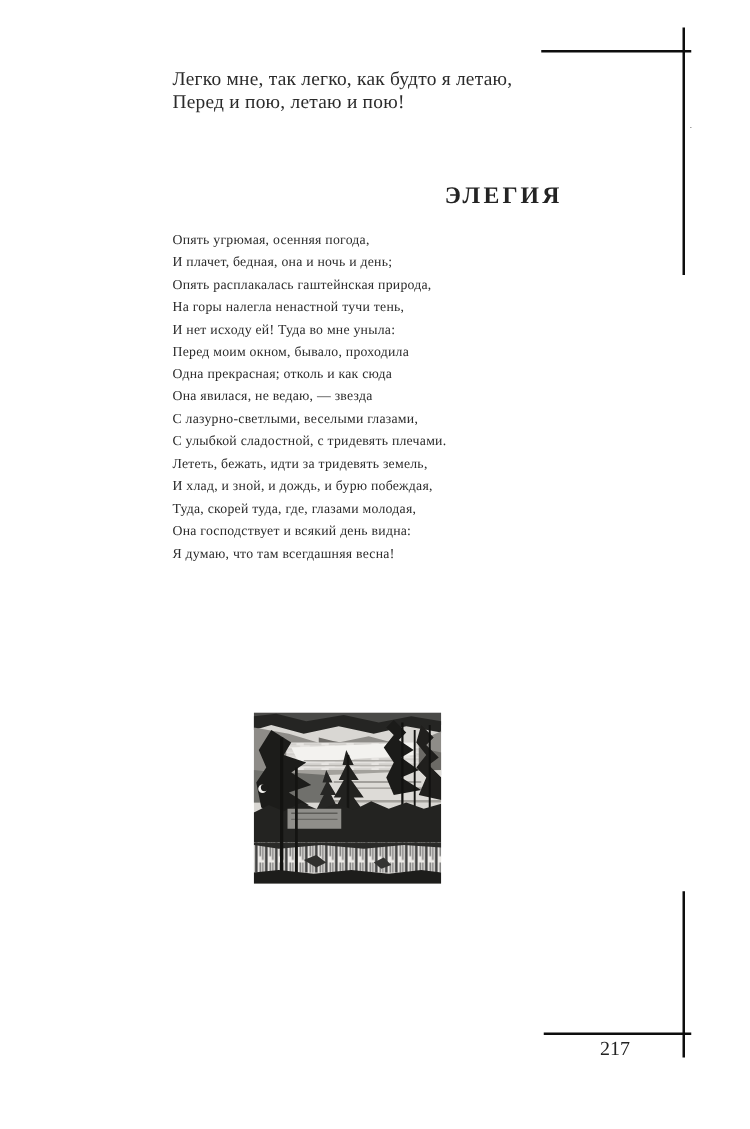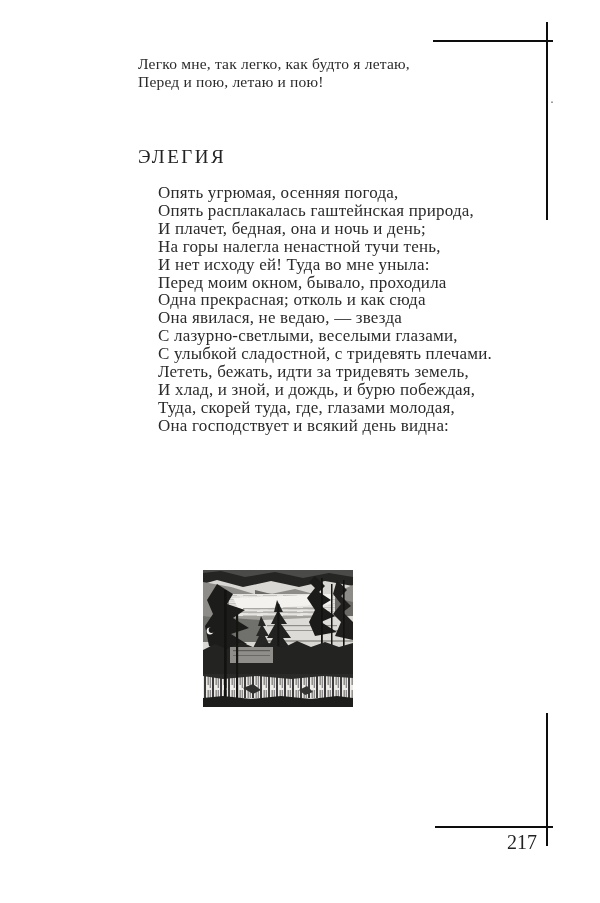--- a/index.html
+++ b/index.html
@@ -44,55 +44,54 @@
     color: #3a3a3a;
     white-space: nowrap;
   }
 
   
   .poem-title {
     position: absolute;
     left: 138px;
     top: 146px;
     width: 312px;
-    text-align: left;
+    text-align: right;
     font-size: 19px;
-    font-weight: normal;
+    font-weight: bold;
     letter-spacing: 2.5px;
     color: #232323;
   }
   .poem-body {
     position: absolute;
     left: 138px;
     top: 184px;
-    font-size: 17px;
+    font-size: 11px;
     line-height: 17.9px;
     letter-spacing: 0.2px;
     white-space: nowrap;
-    margin-left: 20px;
   }
 
   
   .illustration {
     position: absolute;
     left: 203px;
     top: 570px;
     width: 150px;
     height: 137px;
   }
   .illustration svg { display: block; width: 100%; height: 100%; }
 
   
   .page-number {
     position: absolute;
     left: 480px;
     top: 831px;
     width: 57px;
-    text-align: right;
-    font-size: 20px;
+    text-align: left;
+    font-size: 16px;
     color: #222222;
   }
 </style>
 </head>
 <body>
 
 <div class="page">
 
   <div class="epigraph">
     <div>Легко мне, так легко, как будто я летаю,</div>
@@ -103,33 +102,34 @@
   <div class="rule rule-top-v"></div>
   <div class="rule rule-bot-v"></div>
   <div class="rule rule-bot-h"></div>
 
   <div class="section-label">Стихотворения</div>
 
   <div class="poem-title">ЭЛЕГИЯ</div>
 
   <div class="poem-body">
     <div>Опять угрюмая, осенняя погода,</div>
+    <div>И плачет, бедная, она и ночь и день;</div>
     <div>Опять расплакалась гаштейнская природа,</div>
-    <div>И плачет, бедная, она и ночь и день;</div>
     <div>На горы налегла ненастной тучи тень,</div>
     <div>И нет исходу ей! Туда во мне уныла:</div>
     <div>Перед моим окном, бывало, проходила</div>
     <div>Одна прекрасная; отколь и как сюда</div>
     <div>Она явилася, не ведаю, — звезда</div>
     <div>С лазурно-светлыми, веселыми глазами,</div>
     <div>С улыбкой сладостной, с тридевять плечами.</div>
     <div>Лететь, бежать, идти за тридевять земель,</div>
     <div>И хлад, и зной, и дождь, и бурю побеждая,</div>
     <div>Туда, скорей туда, где, глазами молодая,</div>
     <div>Она господствует и всякий день видна:</div>
+    <div>Я думаю, что там всегдашняя весна!</div>
   </div>
 
   <div class="illustration">
     <svg viewBox="0 0 150 137" xmlns="http://www.w3.org/2000/svg">
       <defs>
         <pattern id="refl" width="8" height="24" patternUnits="userSpaceOnUse">
           <rect width="8" height="24" fill="#edebe8"></rect>
           <rect x="1" width="2" height="24" fill="#3a3a3a"></rect>
           <rect x="4.6" width="1.1" height="19" fill="#6b6b6b"></rect>
           <rect x="6.8" width="0.8" height="22" fill="#4a4a4a"></rect>

